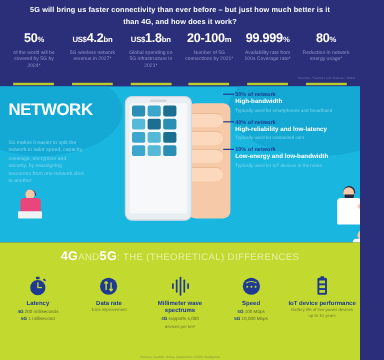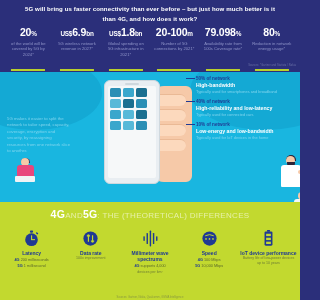--- a/index.html
+++ b/index.html
@@ -187,59 +187,60 @@
 </head>
 <body>
 
 <div class="page">
 
   <div class="top">
     <div class="headline">5G will bring us faster connectivity than ever before – but just how much better is it than 4G, and how does it work?</div>
 
     <div class="stats">
       <div class="stat">
-        <div class="big"><span class="pre"></span><span>20</span><span class="sm">%</span></div>
+        <div class="big"><span class="pre"></span><span>50</span><span class="sm">%</span></div>
         <div class="desc">of the world will be covered by 5G by 2024*</div>
         <div class="rule"></div>
       </div>
       <div class="stat">
-        <div class="big"><span class="pre">US$</span><span>6.9</span><span class="sm">bn</span></div>
+        <div class="big"><span class="pre">US$</span><span>4.2</span><span class="sm">bn</span></div>
         <div class="desc">5G wireless network revenue in 2027*</div>
         <div class="rule"></div>
       </div>
       <div class="stat">
         <div class="big"><span class="pre">US$</span><span>1.8</span><span class="sm">bn</span></div>
         <div class="desc">Global spending on 5G infrastructure in 2021*</div>
         <div class="rule"></div>
       </div>
       <div class="stat">
         <div class="big"><span class="pre"></span><span>20-100</span><span class="sm">m</span></div>
         <div class="desc">Number of 5G connections by 2021*</div>
         <div class="rule"></div>
       </div>
       <div class="stat">
-        <div class="big"><span class="pre"></span><span>79.098</span><span class="sm">%</span></div>
+        <div class="big"><span class="pre"></span><span>99.999</span><span class="sm">%</span></div>
         <div class="desc">Availability rate from 100s Coverage rate*</div>
         <div class="rule"></div>
       </div>
       <div class="stat">
         <div class="big"><span class="pre"></span><span>80</span><span class="sm">%</span></div>
         <div class="desc">Reduction in network energy usage*</div>
         <div class="rule"></div>
       </div>
     </div>
 
     <div class="source">Sources: *Gartner and Statista / Nokia</div>
   </div>
 
   <div class="mid">
     <div class="blob-l"></div>
     <div class="blob-r"></div>
 
     <div class="ns-title">
+      <div class="l1">NETWORK</div>
     </div>
     <div class="ns-body">5G makes it easier to split the network to tailor speed, capacity, coverage, encryption and security, by reassigning resources from one network slice to another.</div>
 
     <div class="hand"></div>
     <div class="finger f1"></div>
     <div class="finger f2"></div>
     <div class="finger f3"></div>
     <div class="finger f4"></div>
 
     <div class="phone">

